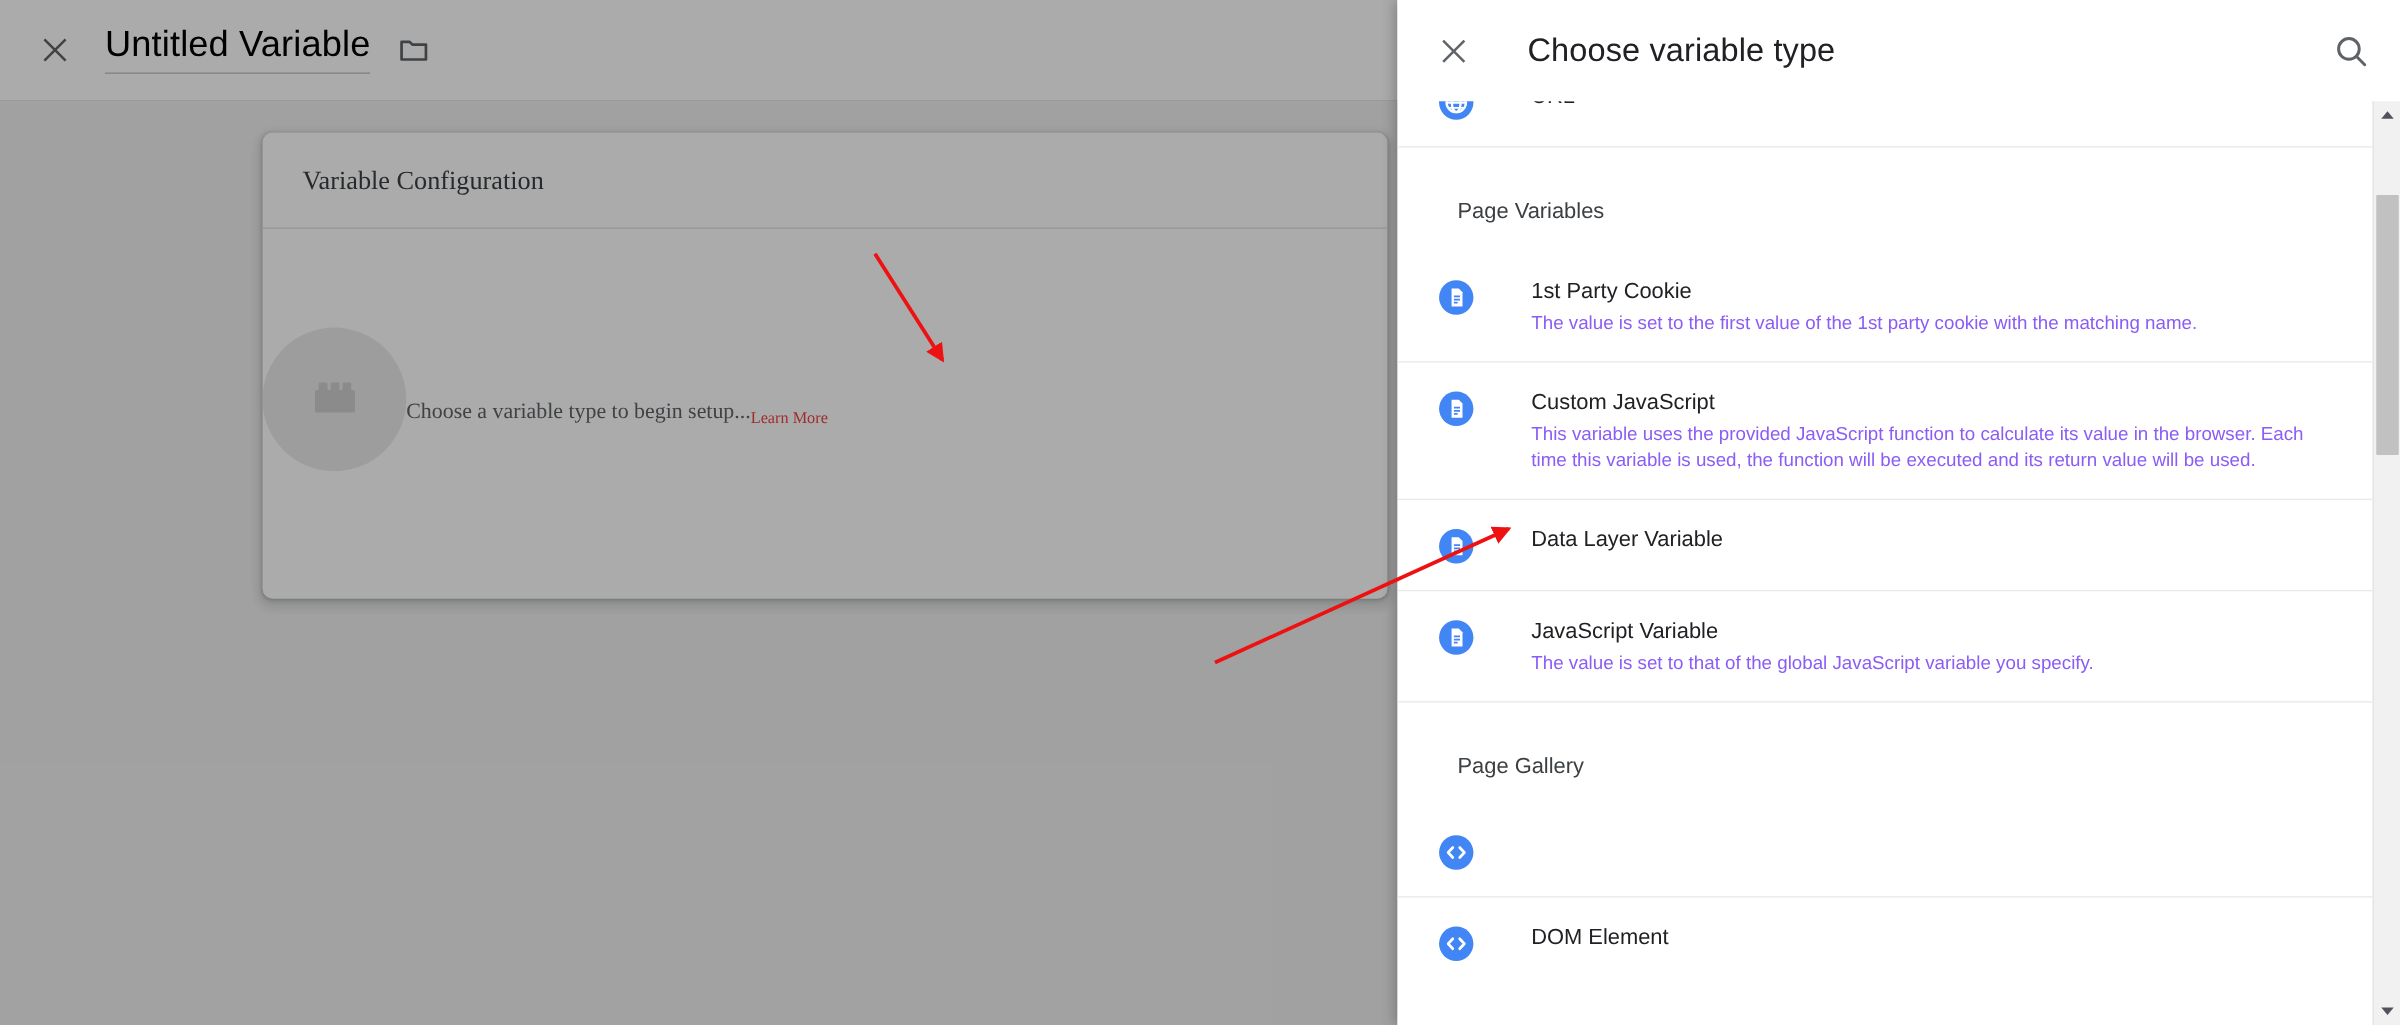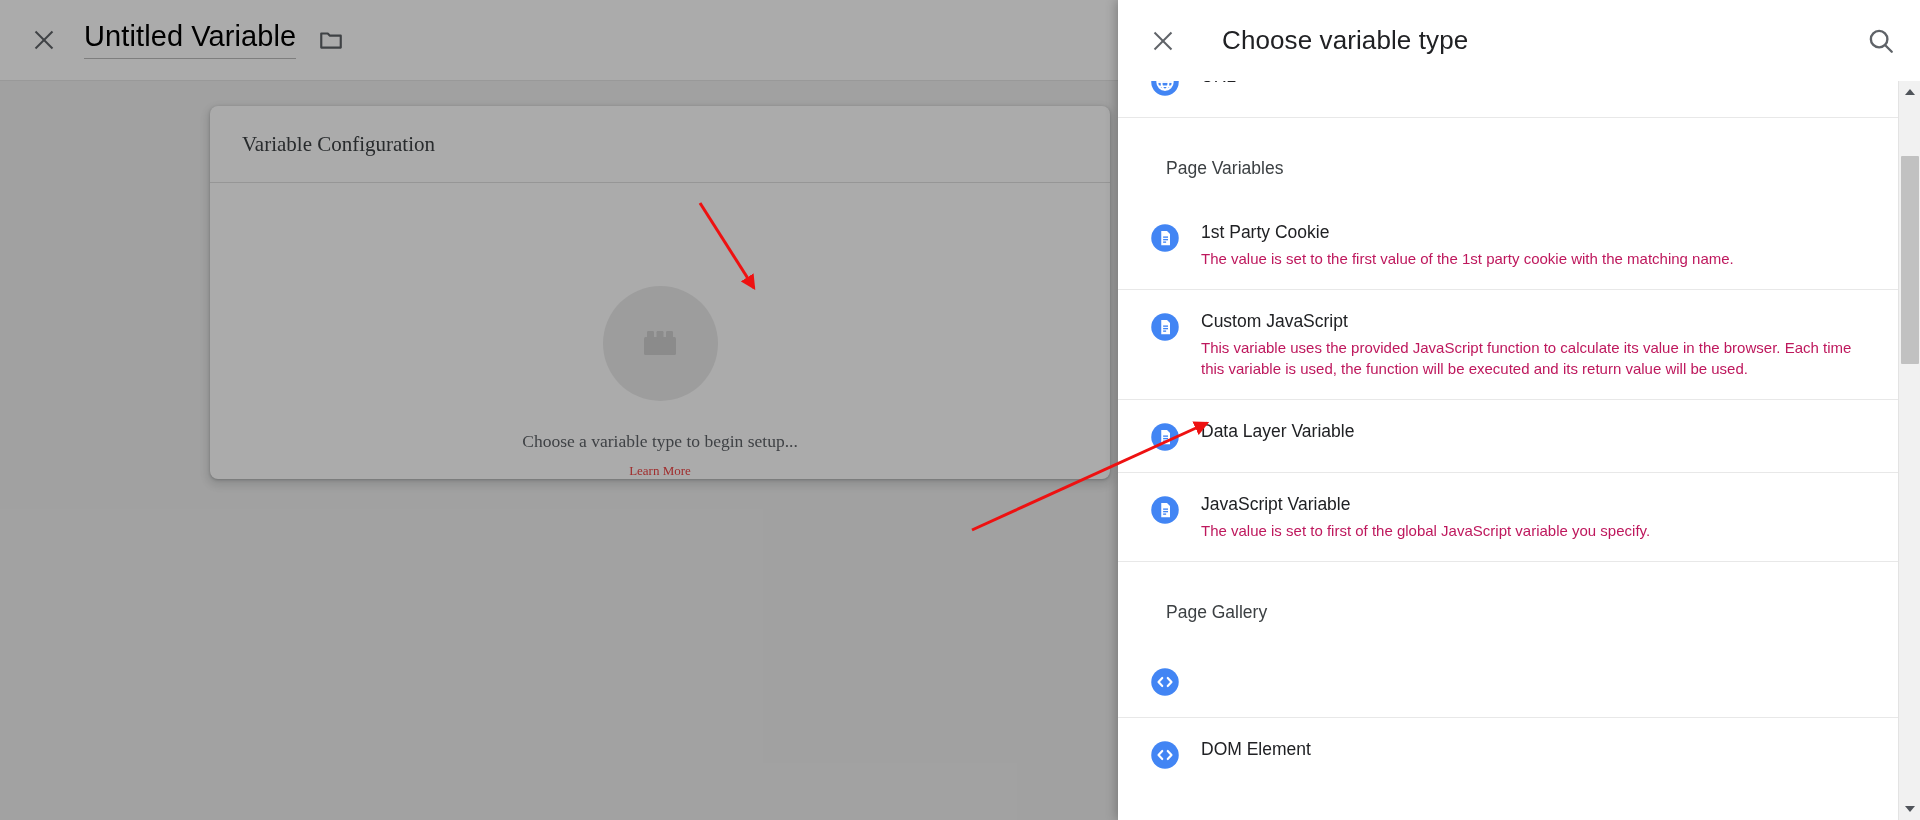--- a/index.html
+++ b/index.html
@@ -64,22 +64,22 @@
     font-family: Liberation Serif, serif;
   }
   #variable-config-header {
     height: 77px; display: flex; align-items: center;
     padding-left: 32px;
     border-bottom: 1px solid #e0e0e0;
     font-size: 21px; color: #3c4043;
   }
   #variable-config-body {
     height: 296px;
-    display: flex; flex-direction: column;
-    align-items: center; justify-content: flex-end;
+    display: flex; 
+    align-items: center; justify-content: flex-start;
     padding-top: 6px;
   }
   #empty-badge {
     width: 115px; height: 115px; border-radius: 50%;
     background: #ebebeb;
     display: flex; align-items: center; justify-content: center;
     margin-bottom: 30px;
   }
   #empty-state-text {
     font-size: 17.5px; color: #5f6368; margin-bottom: 11px;
@@ -154,23 +154,23 @@
   #panel-list-inner { margin-top: -36px; }
 
   .type-row {
     display: flex; align-items: flex-start;
     padding: 20px 30px 20px 32px;
     border-bottom: 1px solid #e8e8e8;
     cursor: pointer; min-height: 50px;
   }
   .type-row.no-rule { border-bottom: none; }
   .row-icon { width: 30px; height: 30px; flex: 0 0 30px; margin-top: 2px; }
-  .row-texts { margin-left: 21px; flex: 1 1 auto; min-width: 0; }
+  .row-texts { margin-left: 45px; flex: 1 1 auto; min-width: 0; }
   .row-title { font-size: 17.5px; color: #202124; line-height: 1.35; }
-  .row-desc  { font-size: 15px; color: #be185d; line-height: 1.42; margin-top: 3px; }
+  .row-desc  { font-size: 15px; color: #8b5cf6; line-height: 1.42; margin-top: 3px; }
 
   .group-heading {
     font-size: 17.5px; color: #3c4043;
     padding: 40px 32px 22px 48px;
   }
 
   
   #panel-scrollbar {
     width: 22px; flex: 0 0 22px;
     background: #f1f1f1;
@@ -312,21 +312,21 @@
         <div class="type-row">
           <svg class="row-icon" viewBox="0 0 24 24">
             <circle cx="12" cy="12" r="11" fill="#4285f4"></circle>
             <path d="M9 6.3h4.6L16 8.7V17.7H9z" fill="#fff"></path>
             <line x1="10.5" y1="11.3" x2="14.4" y2="11.3" stroke="#4285f4" stroke-width="1.1"></line>
             <line x1="10.5" y1="13.3" x2="14.4" y2="13.3" stroke="#4285f4" stroke-width="1.1"></line>
             <line x1="10.5" y1="15.3" x2="12.9" y2="15.3" stroke="#4285f4" stroke-width="1.1"></line>
           </svg>
           <div class="row-texts">
             <div class="row-title">JavaScript Variable</div>
-            <div class="row-desc">The value is set to first of the global JavaScript variable you specify.</div>
+            <div class="row-desc">The value is set to that of the global JavaScript variable you specify.</div>
           </div>
         </div>
 
         <div class="group-heading">Page Gallery</div>
 
         <div class="type-row">
           <svg class="row-icon" viewBox="0 0 24 24">
             <circle cx="12" cy="12" r="11" fill="#4285f4"></circle>
             <polyline points="9.8,8.8 6.8,12 9.8,15.2" fill="none" stroke="#fff" stroke-width="1.7" stroke-linecap="round" stroke-linejoin="round"></polyline>
             <polyline points="14.2,8.8 17.2,12 14.2,15.2" fill="none" stroke="#fff" stroke-width="1.7" stroke-linecap="round" stroke-linejoin="round"></polyline>

